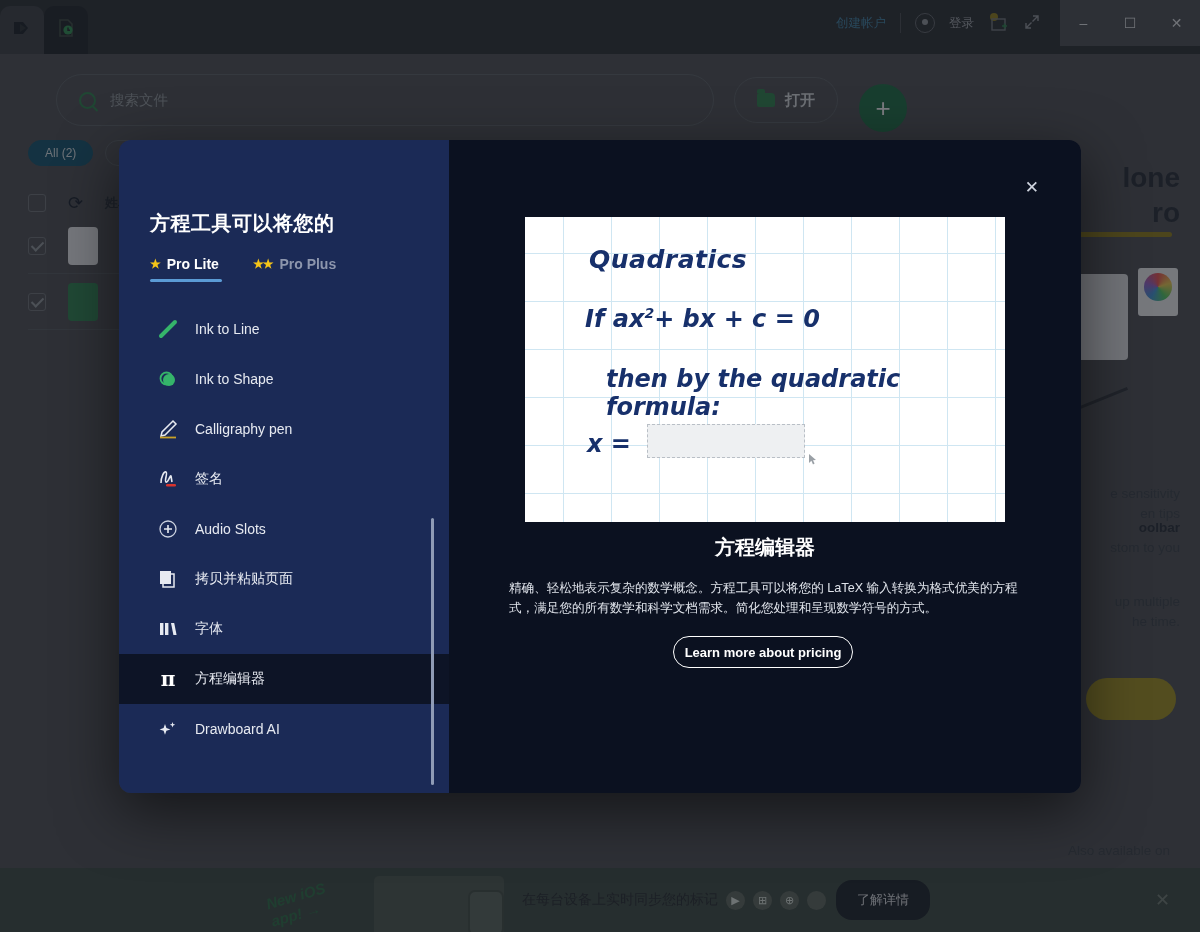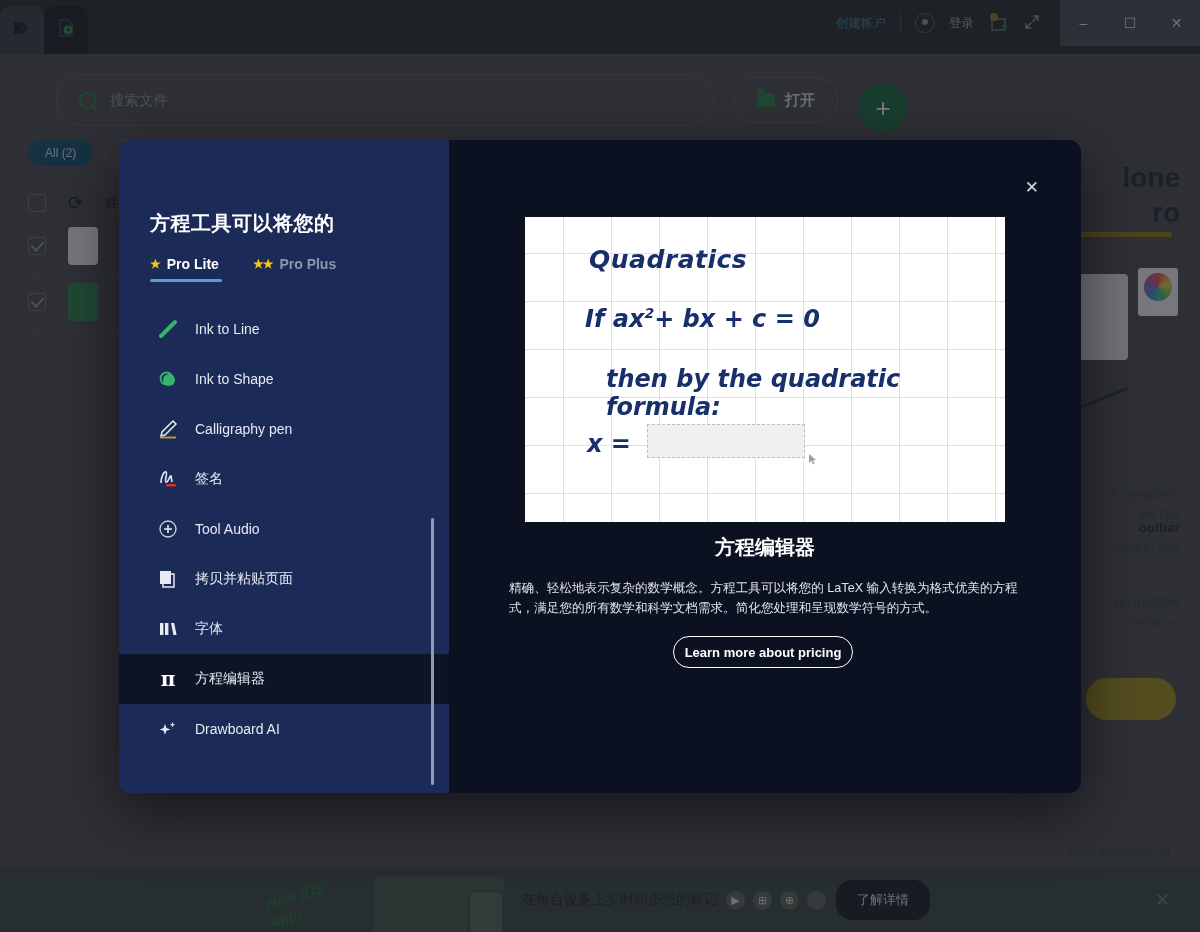--- a/index.html
+++ b/index.html
@@ -398,21 +398,21 @@
           <span class="s-lbl">签名</span>
         </div>
 
         <div class="side-item">
           <span class="s-ico">
             <svg width="20" height="20" viewBox="0 0 20 20">
               <circle cx="10" cy="10" r="8" fill="none" stroke="#cdd3e0" stroke-width="1.3"></circle>
               <path d="M10 6 v8 M6 10 h8" stroke="#e7eaf1" stroke-width="1.6"></path>
             </svg>
           </span>
-          <span class="s-lbl">Tool Audio</span>
+          <span class="s-lbl">Audio Slots</span>
         </div>
 
         <div class="side-item">
           <span class="s-ico">
             <svg width="20" height="20" viewBox="0 0 20 20">
               <rect x="5" y="5" width="11" height="13" fill="none" stroke="#e7eaf1" stroke-width="1.5"></rect>
               <rect x="2" y="2" width="11" height="13" fill="#e7eaf1"></rect>
             </svg>
           </span>
           <span class="s-lbl">拷贝并粘贴页面</span>

